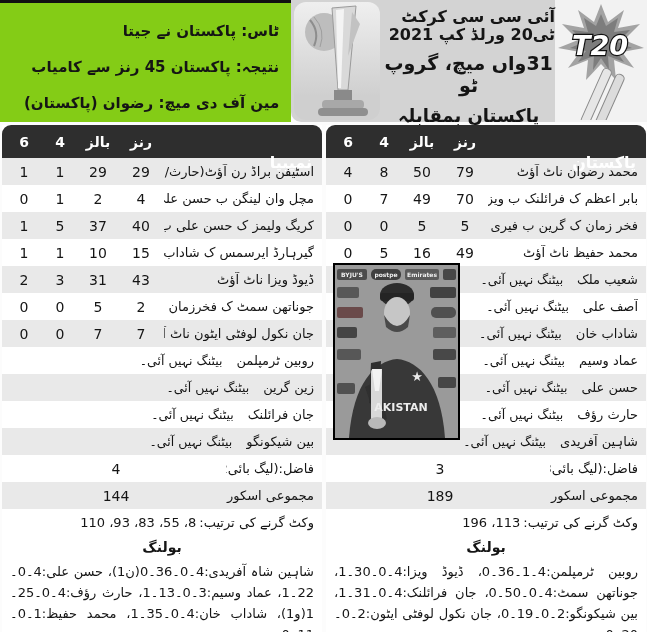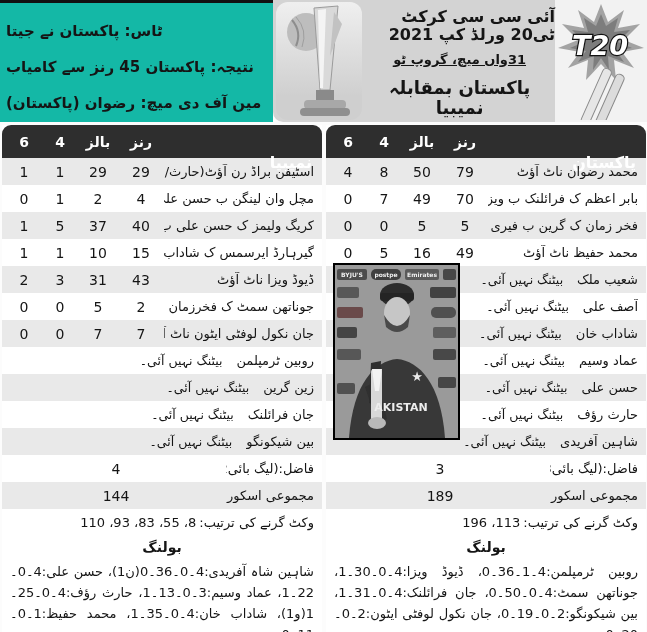--- a/index.html
+++ b/index.html
@@ -14,30 +14,30 @@
   
   .top { display:flex; height:122px; width:647px; }
   .banner {
     width:394px; background:#d3d3d3; position:relative;
     display:flex; flex-direction:row; align-items:stretch;
     border-radius:0 0 0 10px;
   }
   .logo-card { width:92px; background:#f2f2f2; display:flex; align-items:center; justify-content:center; }
   .banner-text { flex:1; text-align:center; padding-top:8px; line-height:1.15; }
   .banner-line1 { font-size:16px; font-weight:bold;text-align:right; }
-  .banner-line2 { font-size:13px; font-weight:bold; margin-top:8px;text-decoration:underline; }
+  .banner-line2 { font-size:19px; font-weight:bold; margin-top:8px; }
   .banner-line3 { font-size:18px; font-weight:bold; margin-top:10px; }
   .trophy-card {
     width:86px; margin:2px 2px 2px 3px; border-radius:12px;
     background:linear-gradient(180deg,#efefef 0%,#cfcfcf 80%);
     display:flex; align-items:flex-end; justify-content:center; overflow:hidden;
   }
   .match-info {
-    flex:1; padding:10px 12px 0 6px; text-align:left;
-    border-top:3px solid #111; background:#14b8a6;
+    flex:1; padding:10px 12px 0 24px; text-align:right;
+    border-top:3px solid #111; background:#84cc16;
   }
   .info-line { font-size:15px; font-weight:bold; line-height:36px; white-space:nowrap; }
 
   
   .cards { display:flex; gap:4px; padding:3px 1px 0 1px; }
   .card { width:320px; position:relative; background:#fff; }
   .card-header {
     height:33px; background:#2e2e2e; color:#fff; font-weight:bold;
     border-radius:9px 9px 0 0;
     display:flex; align-items:center; padding:0 10px 0 4px;

